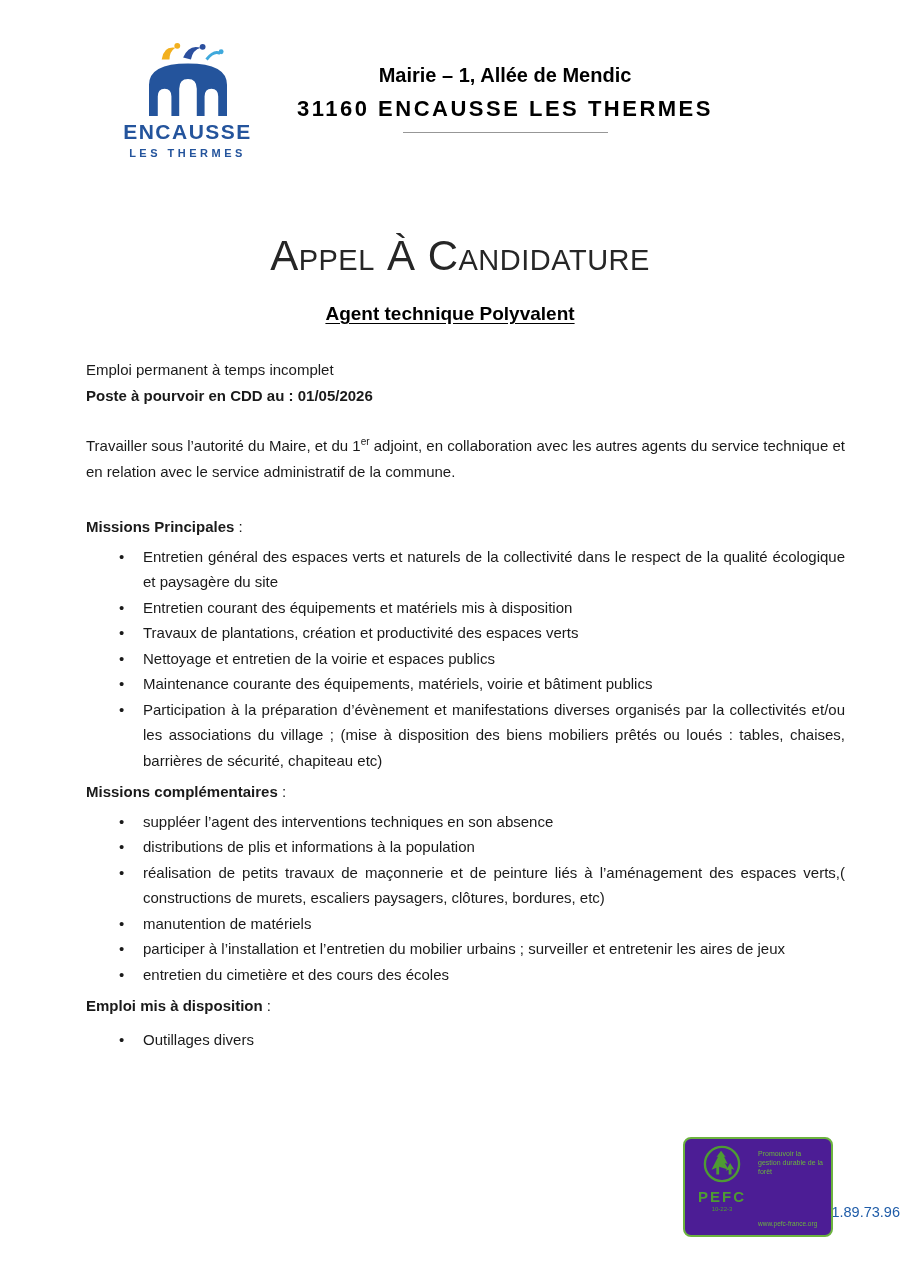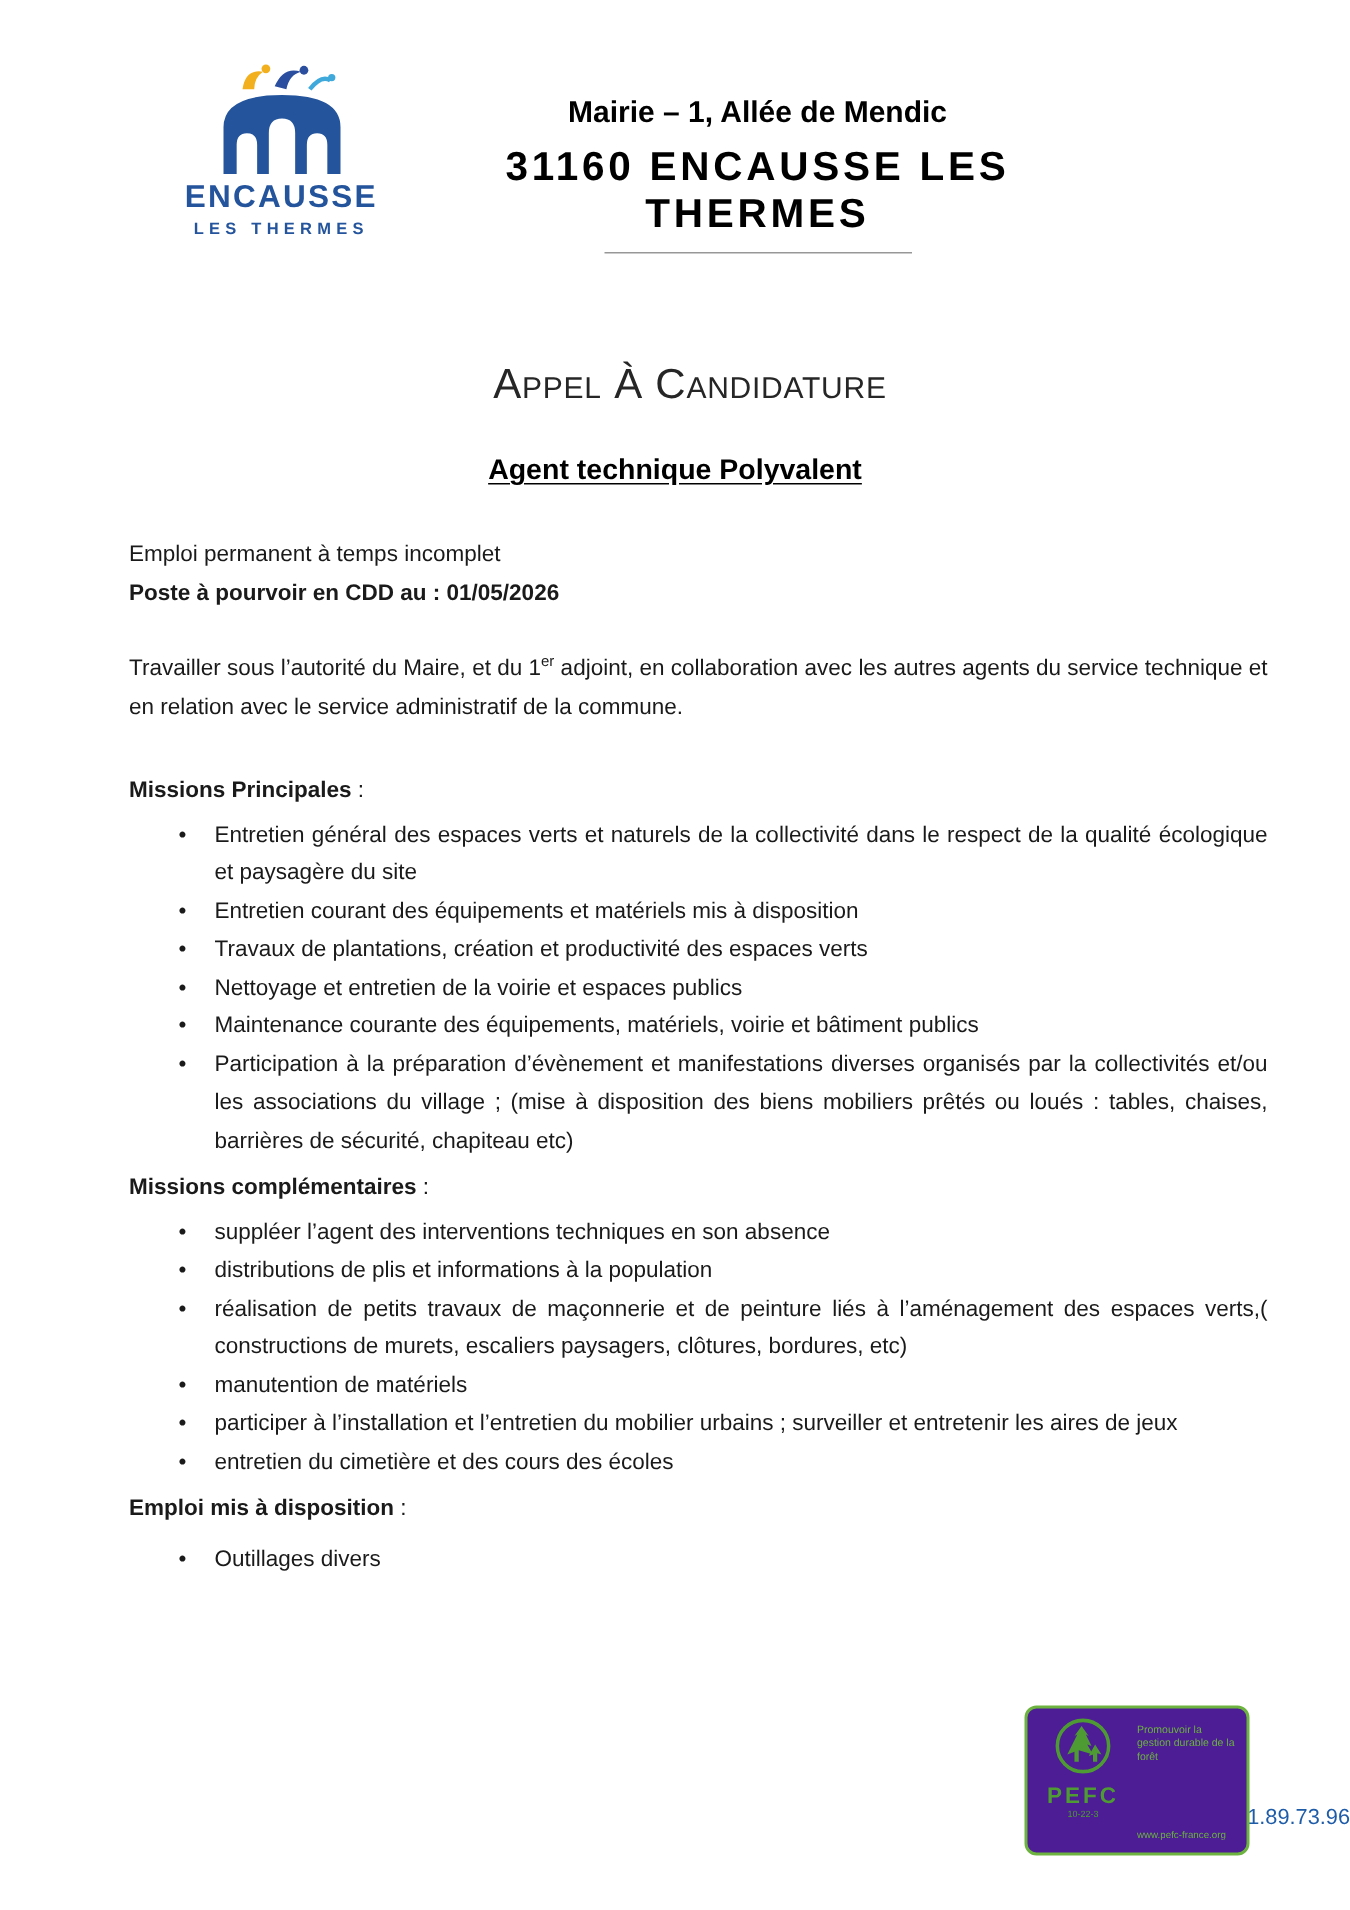--- a/index.html
+++ b/index.html
@@ -11,28 +11,28 @@
   }
 
   
   .logo { position:absolute; left:110px; top:40px; width:155px; text-align:center; }
   .logo svg { display:block; margin:0 auto; }
   .logo-name { font-size:21px; font-weight:bold; color:#24549C; letter-spacing:1.5px; margin-top:2px; }
   .logo-sub  { font-size:11px; font-weight:bold; color:#24549C; letter-spacing:3.5px; margin-top:3px; }
 
   .header-text { position:absolute; left:270px; top:64px; width:470px; text-align:center; color:#000; }
   .addr1 { font-size:20px; font-weight:bold; }
-  .addr2 { font-size:27px; font-weight:bold; letter-spacing:2.5px; margin-top:9px; }
+  .addr2 { font-size:22px; font-weight:bold; letter-spacing:2.5px; margin-top:9px; }
   .divider { width:205px; border-top:1px solid #979797; margin:10px auto 0; }
 
   
   .doc-body { padding-top:238px; }
   .title {
     text-align:center; font-variant:small-caps; font-weight:400;
-    font-size:28px; line-height:36px; color:#262626; letter-spacing:0.5px;padding-left:20px;
+    font-size:42px; line-height:36px; color:#262626; letter-spacing:0.5px;padding-left:20px;
   }
   .subtitle {
     text-align:center; font-size:19px; font-weight:bold; margin-top:29px;
     text-decoration:underline; text-underline-offset:3px; color:#000;
   }
 
   
   .content { margin:32px 55px 0 86px; font-size:15px; line-height:25.5px; color:#1a1a1a; }
   .intro-line2 { font-weight:bold; }
   .para { margin-top:25px; text-align:justify; }

